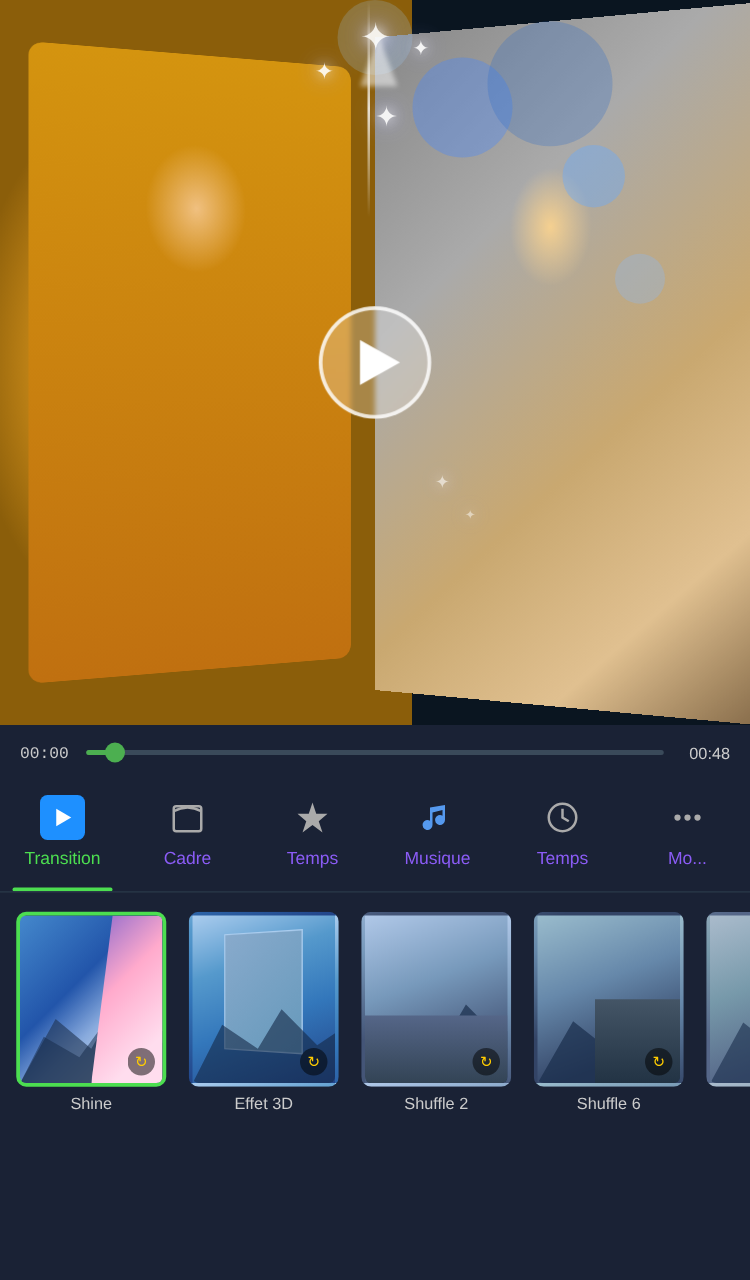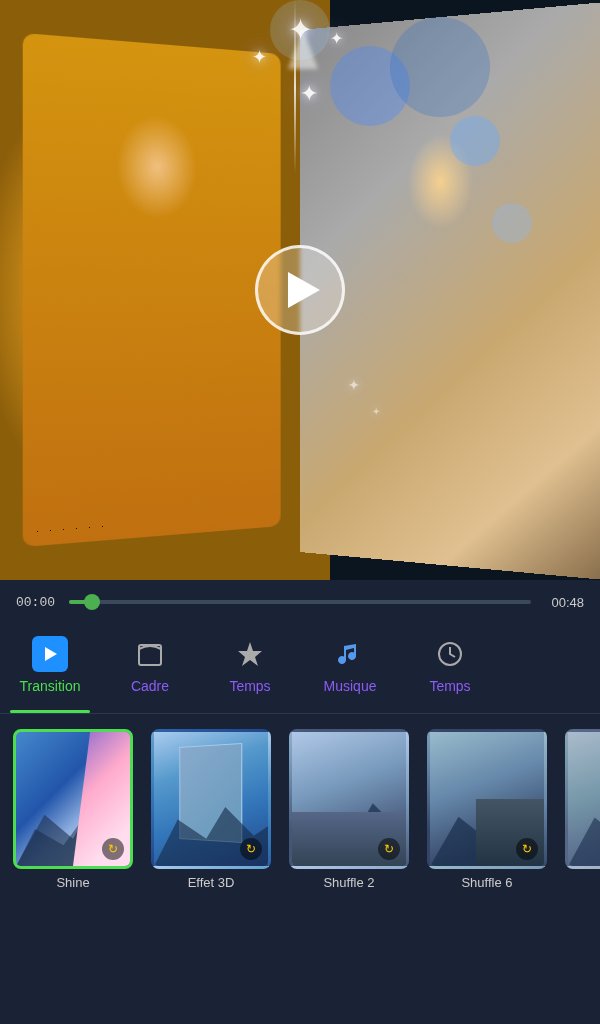--- a/index.html
+++ b/index.html
@@ -437,20 +437,30 @@
   <div class="toolbar-item">
     <div class="toolbar-icon">
       <svg width="28" height="28" viewBox="0 0 28 28" fill="none" stroke="#aaa" stroke-width="2">
         <circle cx="14" cy="14" r="11"></circle>
         <polyline points="14,7 14,14 19,17"></polyline>
       </svg>
     </div>
     <span class="toolbar-label">Temps</span>
   </div>
 
+  <div class="toolbar-item">
+    <div class="toolbar-icon">
+      <svg width="28" height="28" viewBox="0 0 28 28" fill="#aaa">
+        <circle cx="6" cy="14" r="2.5"></circle>
+        <circle cx="14" cy="14" r="2.5"></circle>
+        <circle cx="22" cy="14" r="2.5"></circle>
+      </svg>
+    </div>
+    <span class="toolbar-label">Mo...</span>
+  </div>
 </div>
 
 <div class="transitions-row">
 
   <div class="transition-item selected">
     <div class="transition-thumb thumb-shine">
 
       <svg class="mountain" viewBox="0 0 120 84" preserveAspectRatio="none">
         <polygon points="0,84 30,30 60,55 80,20 110,50 120,40 120,84" fill="rgba(30,50,80,0.6)"></polygon>
         <polygon points="0,84 20,45 50,62 70,35 100,58 120,50 120,84" fill="rgba(20,40,70,0.5)"></polygon>

